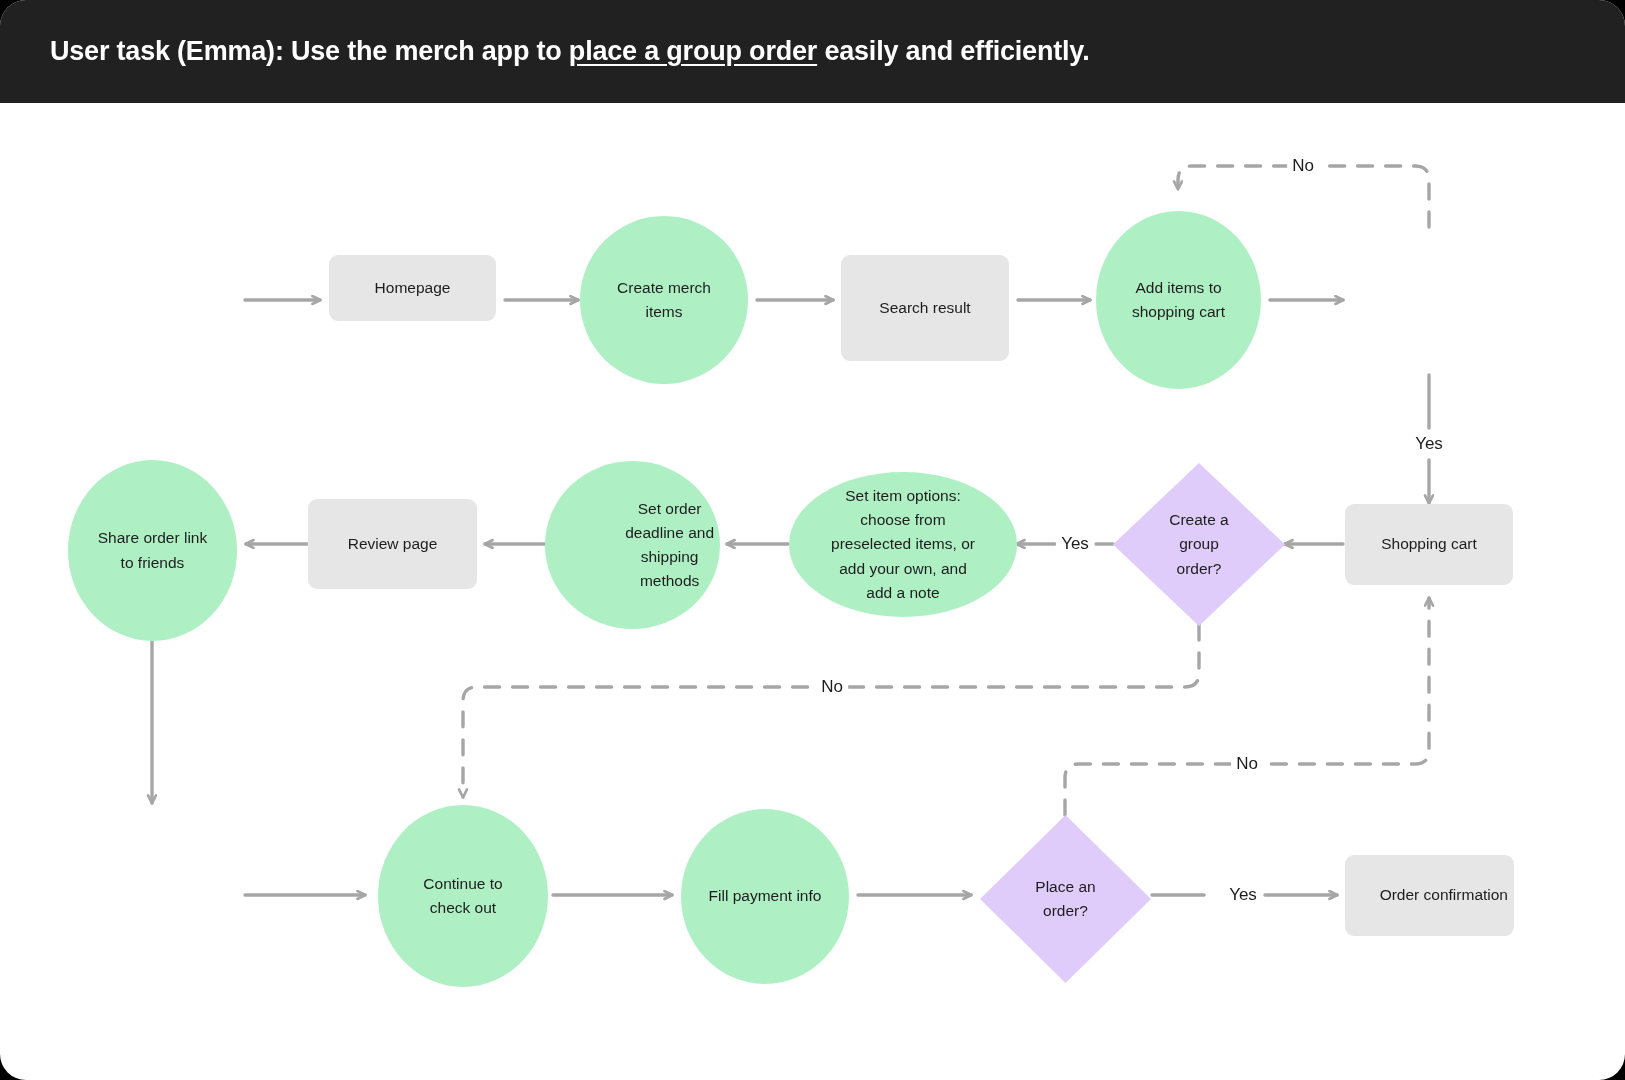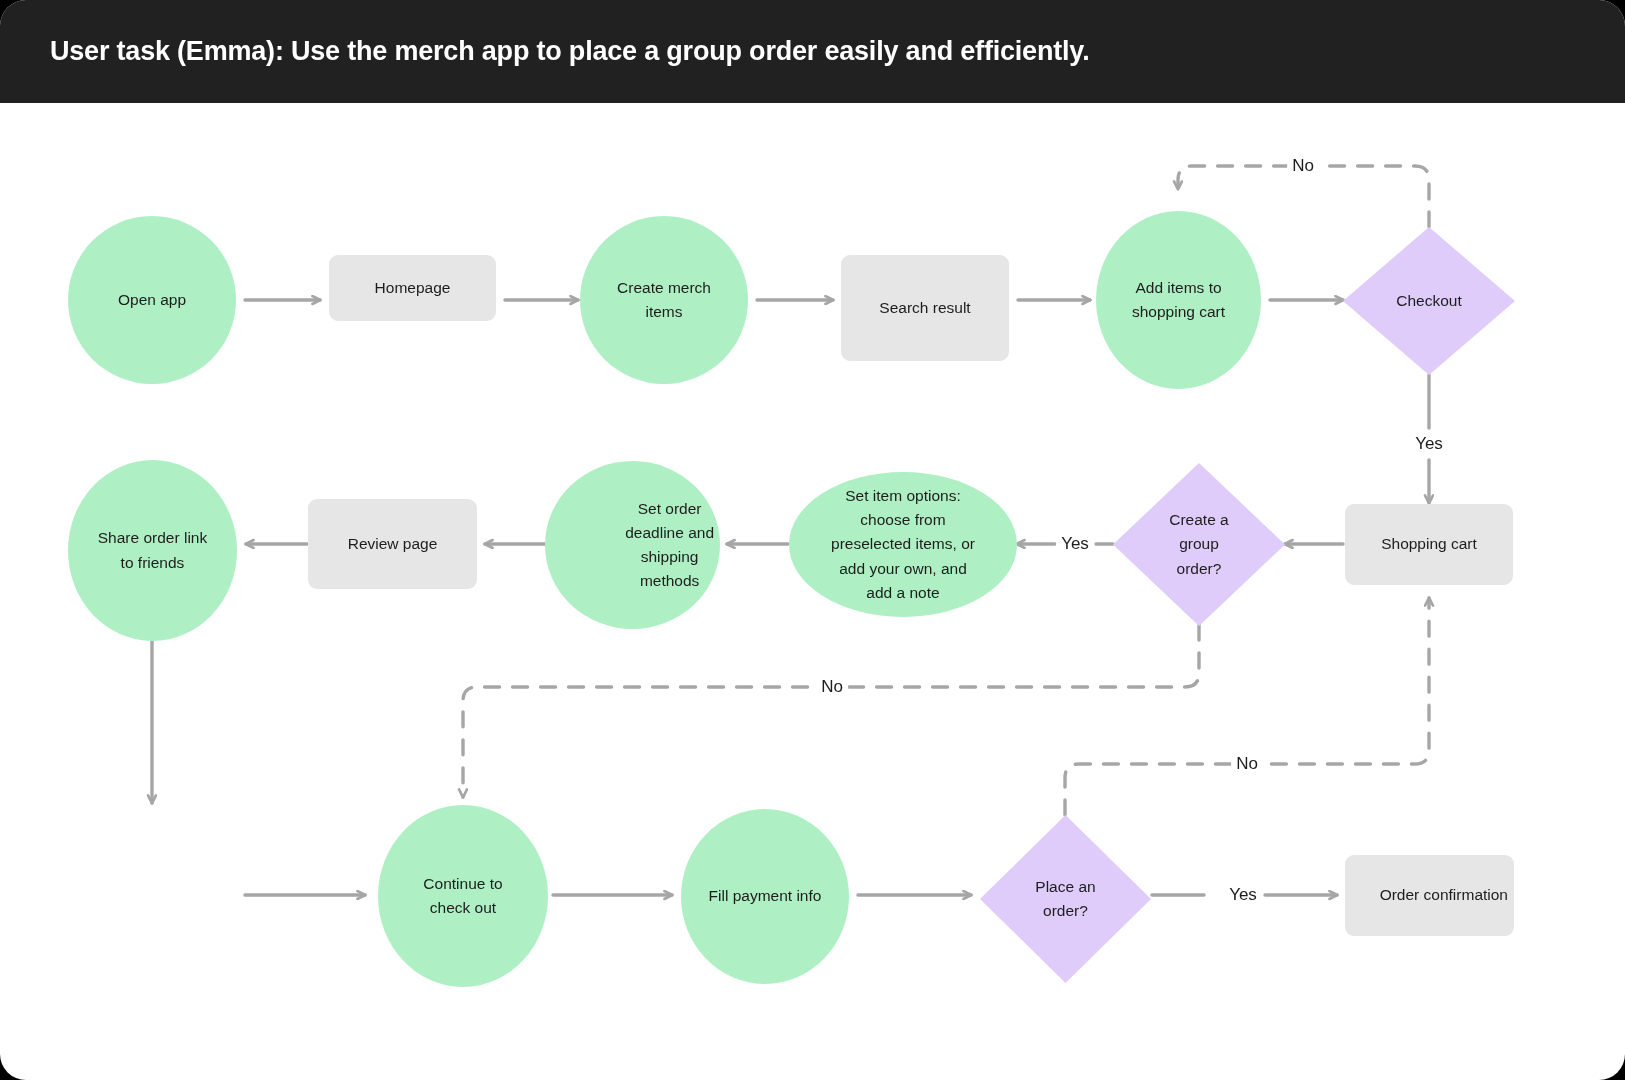--- a/index.html
+++ b/index.html
@@ -33,20 +33,21 @@
   }
   #header-title {
     color: #ffffff;
     font-size: 27px;
     font-weight: bold;
     letter-spacing: -0.2px;
     padding-left: 50px;
     white-space: pre;
   }
   #header-title .u {
+    text-decoration: underline;
     text-underline-offset: 4px;
     text-align: right;
   }
   #canvas {
     position: absolute;
     left: 0;
     top: 103px;
     width: 1625px;
     height: 977px;
   }
@@ -160,40 +161,33 @@
       </g>
     </svg>
 
     <div class="edge-label" style="left:1303px; top:63px;">No</div>
     <div class="edge-label" style="left:1429px; top:341px;">Yes</div>
     <div class="edge-label" style="left:1075px; top:441px;">Yes</div>
     <div class="edge-label" style="left:832px;  top:584px;">No</div>
     <div class="edge-label" style="left:1243px; top:792px;">Yes</div>
     <div class="edge-label" style="left:1247px; top:661px;">No</div>
 
-    <div class="node n-circle" style="left:68px;  top:113px; width:168px; height:168px;">
-      <span class="lbl">Open app</span>
-    </div>
     <div class="node n-box" style="left:329px; top:152px; width:167px; height:66px;">
       <span class="lbl">Homepage</span>
     </div>
     <div class="node n-circle" style="left:580px; top:113px; width:168px; height:168px;">
       <span class="lbl">Create merch
 items</span>
     </div>
     <div class="node n-box" style="left:841px; top:152px; width:168px; height:106px;">
       <span class="lbl">Search result</span>
     </div>
     <div class="node n-circle" style="left:1096px; top:108px; width:165px; height:178px;">
       <span class="lbl">Add items to
 shopping cart</span>
-    </div>
-    <div class="node n-diamond" style="left:1343px; top:124px; width:172px; height:148px;">
-      <span class="dia"></span>
-      <span class="lbl">Checkout</span>
     </div>
 
     <div class="node n-box" style="left:1345px; top:401px; width:168px; height:81px;">
       <span class="lbl">Shopping cart</span>
     </div>
     <div class="node n-diamond" style="left:1113px; top:360px; width:172px; height:163px;">
       <span class="dia"></span>
       <span class="lbl">Create a
 group
 order?</span>

